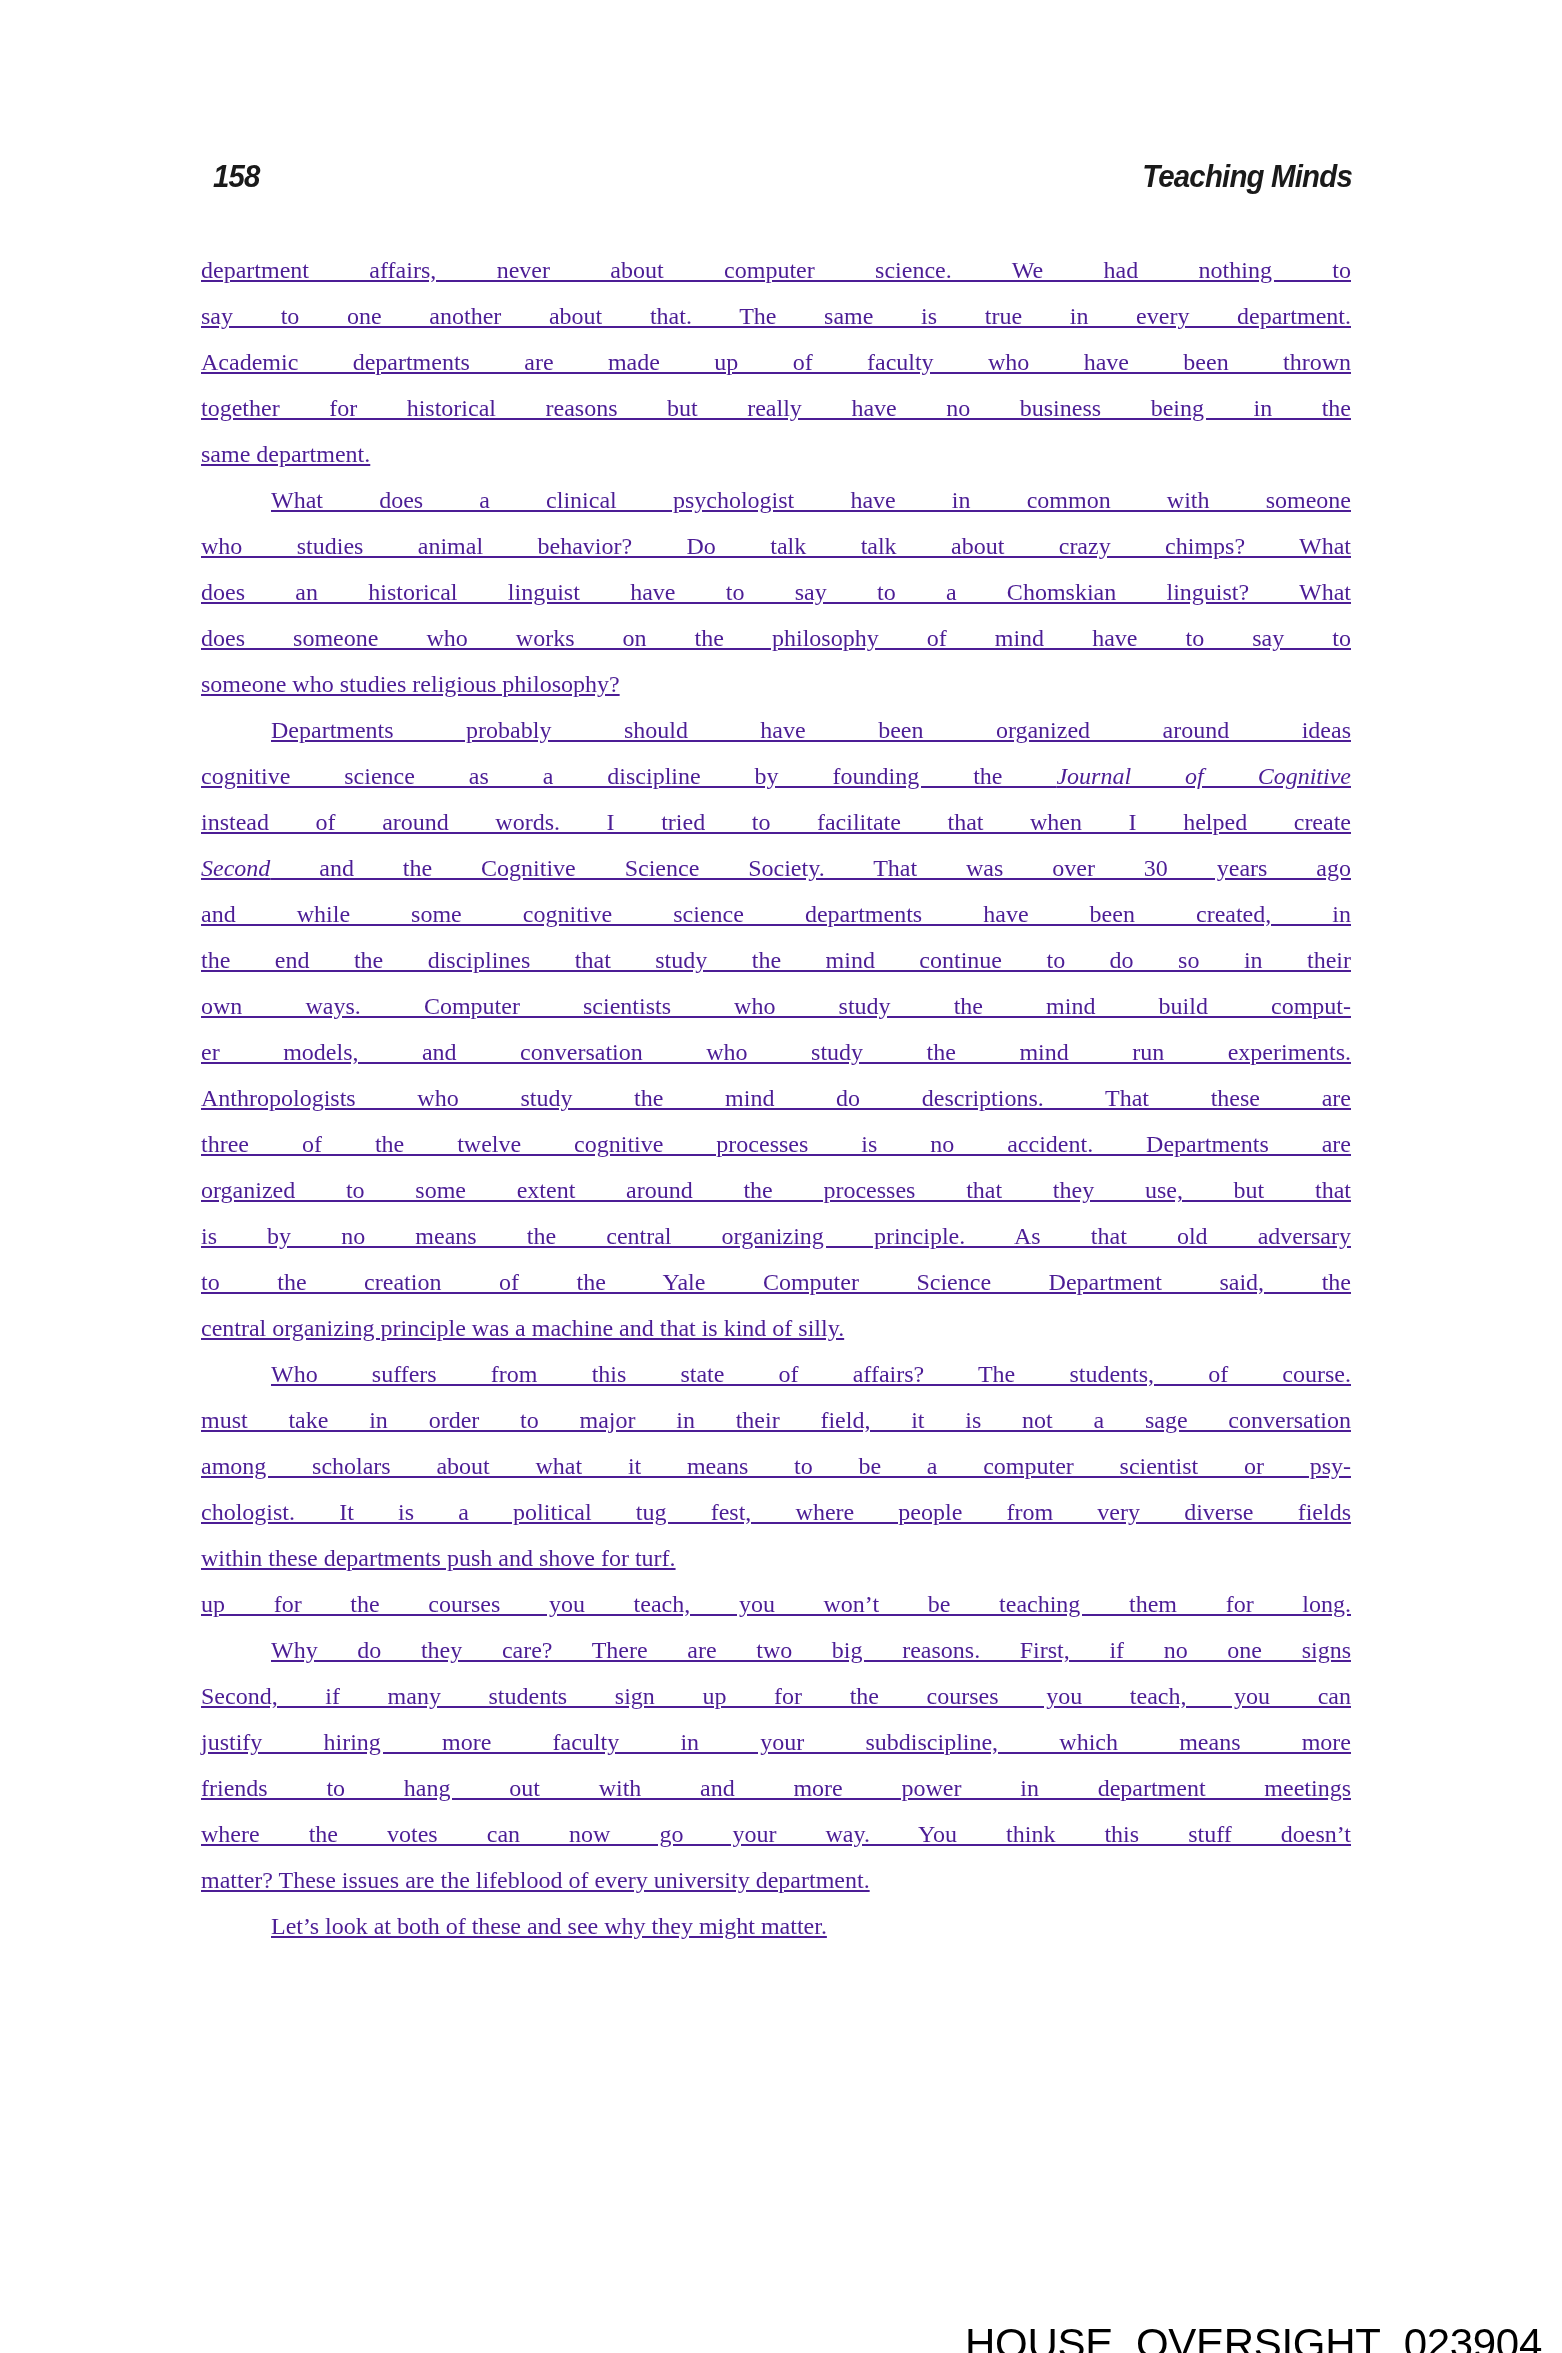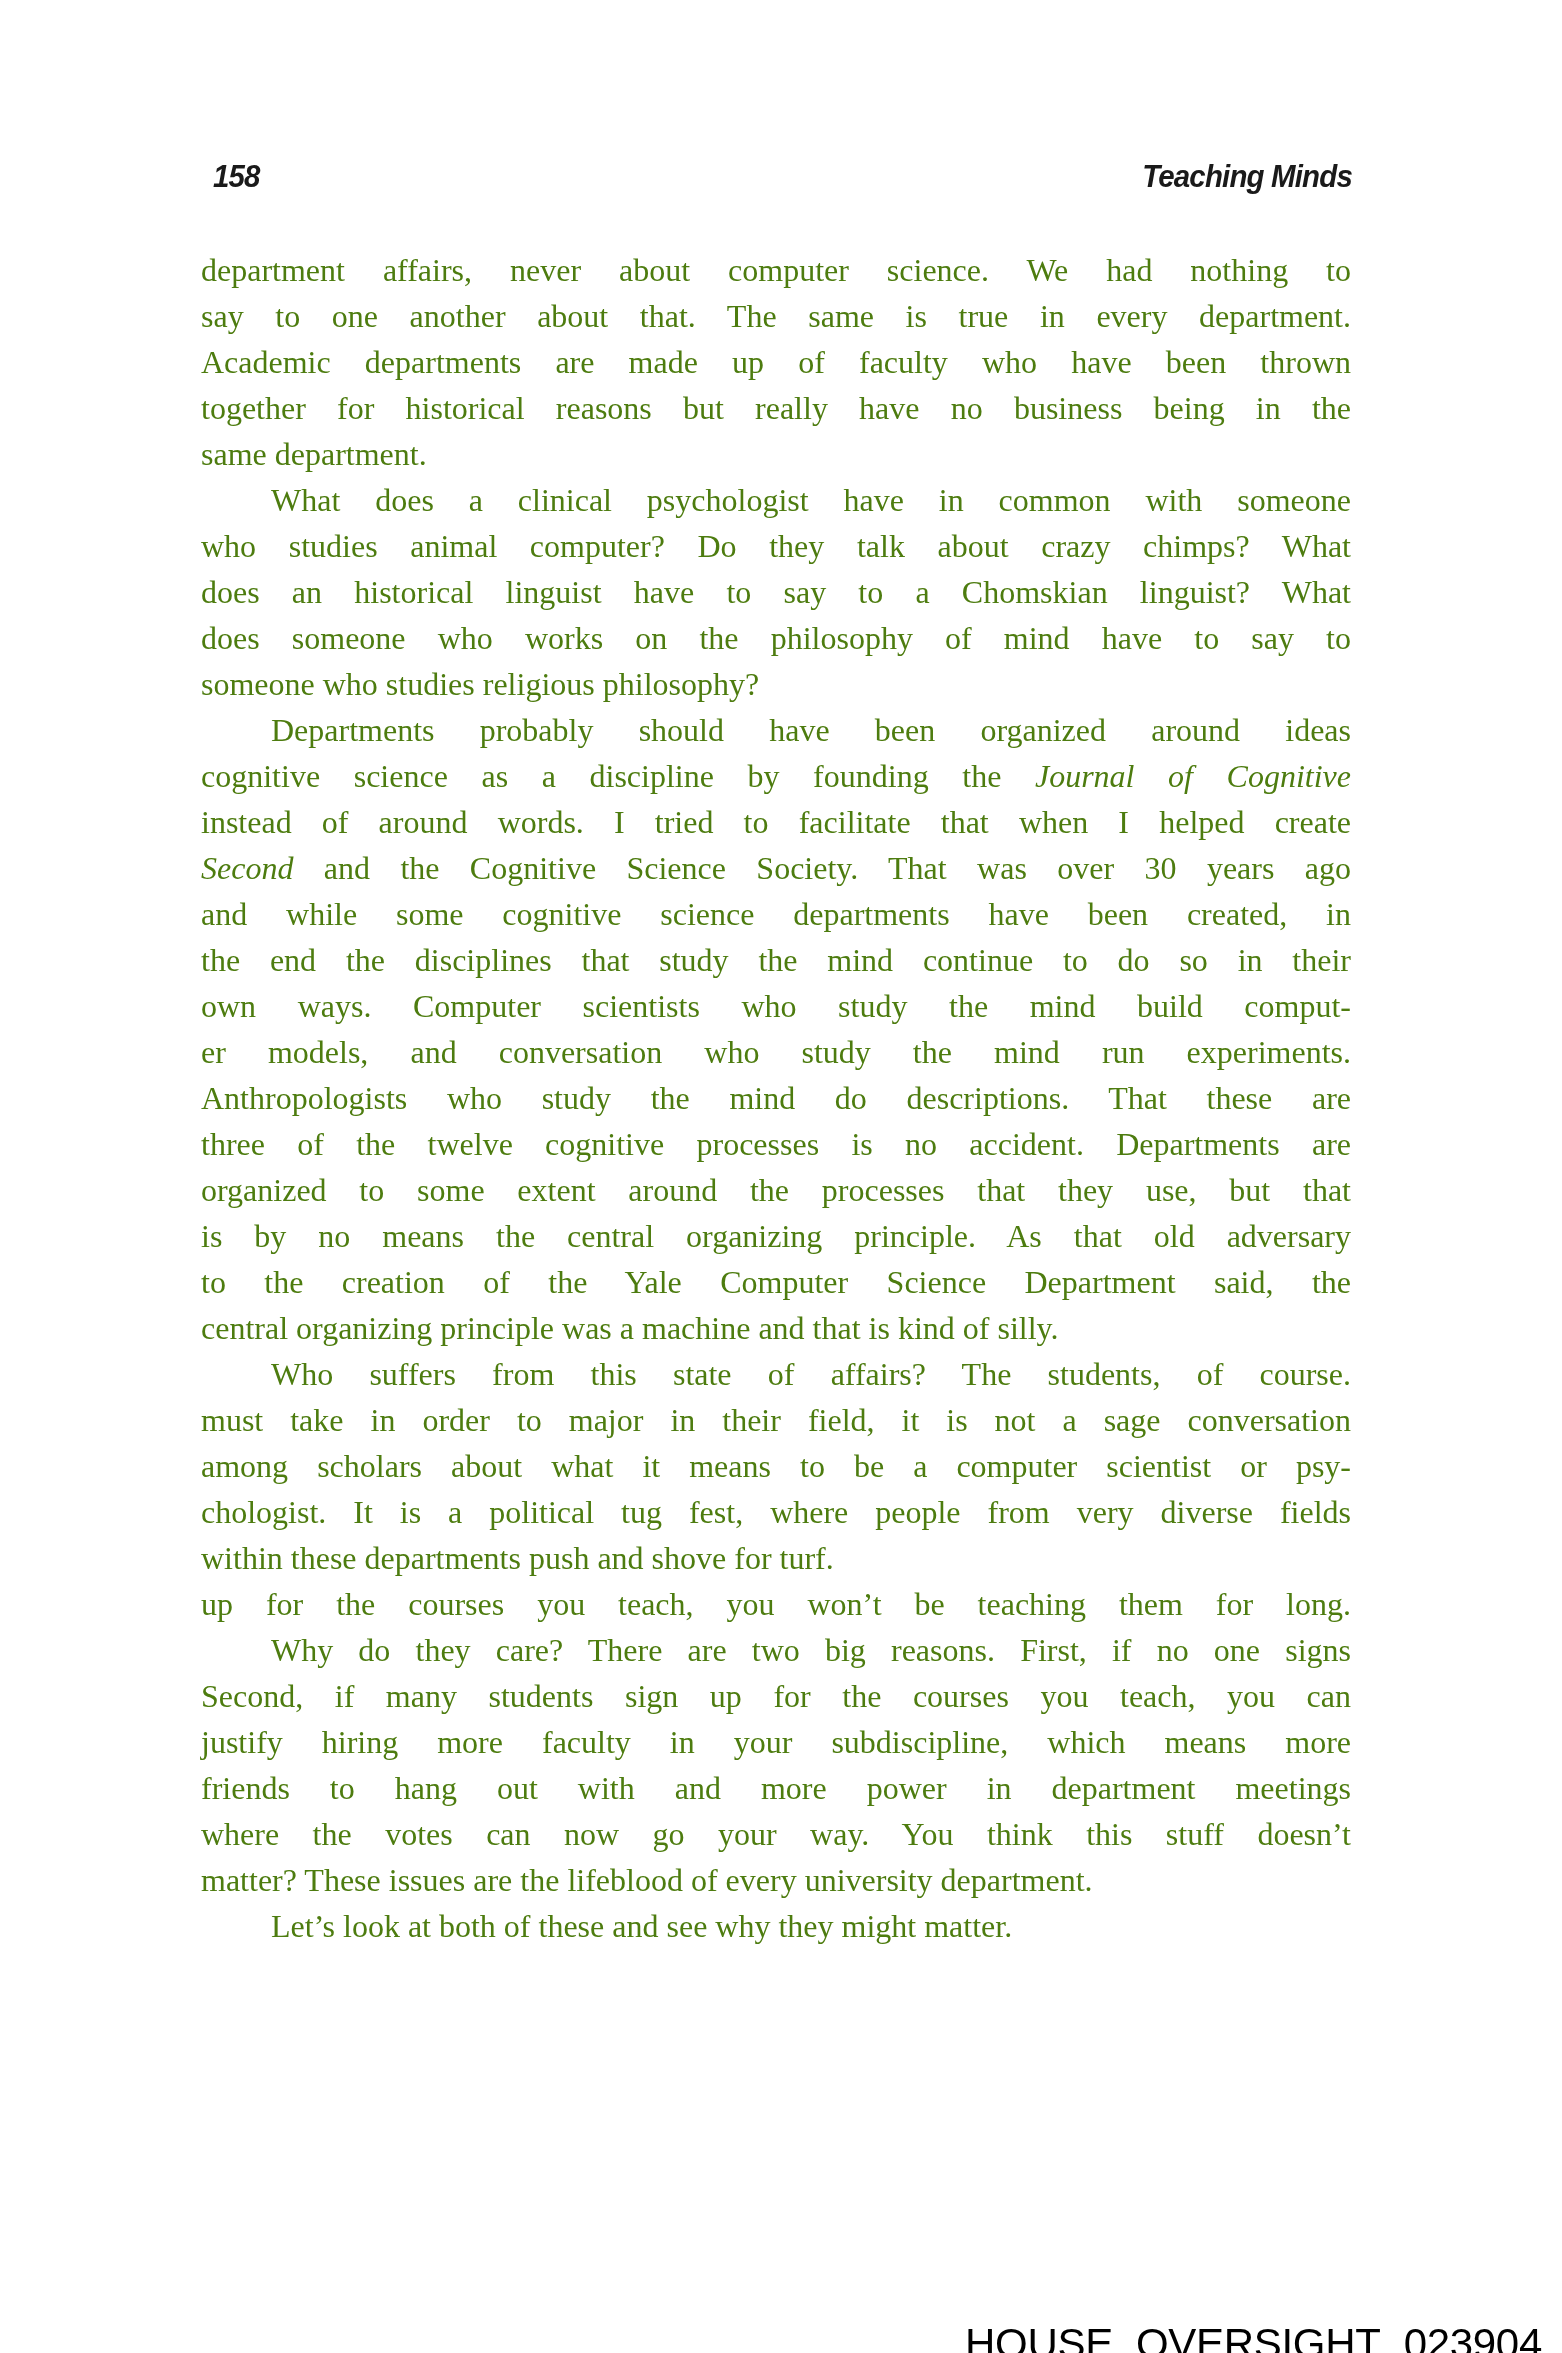--- a/index.html
+++ b/index.html
@@ -38,23 +38,24 @@
       position: absolute;
       right: -94px;
       top: 0;
     }
     .body-text {
       position: absolute;
       top: 247px;
       left: 201px;
       width: 1150px;
       font-family: "Liberation Serif", serif;
-      font-size: 32px;
+      font-size: 24px;
       line-height: 46px;
-      color: #4d7c0f;
+      color: #4c1d95;
+      text-decoration: underline;
     }
     .line {
       display: block;
       white-space: nowrap;
       text-align: justify;
       text-align-last: justify;
       height: 46px;
       overflow: visible;
     }
     .line.last {
@@ -92,21 +93,21 @@
 <div class="body-text" id="body-text">
     <div>
       <span class="line">department affairs, never about computer science. We had nothing to</span>
       <span class="line">say to one another about that. The same is true in every department.</span>
       <span class="line">Academic departments are made up of faculty who have been thrown</span>
       <span class="line">together for historical reasons but really have no business being in the</span>
       <span class="line last">same department.</span>
     </div>
     <div>
       <span class="line indent">What does a clinical psychologist have in common with someone</span>
-      <span class="line">who studies animal computer? Do they talk about crazy chimps? What</span>
+      <span class="line">who studies animal behavior? Do talk talk about crazy chimps? What</span>
       <span class="line">does an historical linguist have to say to a Chomskian linguist? What</span>
       <span class="line">does someone who works on the philosophy of mind have to say to</span>
       <span class="line last">someone who studies religious philosophy?</span>
     </div>
     <div>
       <span class="line indent">Departments probably should have been organized around ideas</span>
       <span class="line">cognitive science as a discipline by founding the <span class="it">Journal of Cognitive</span></span>
       <span class="line">instead of around words. I tried to facilitate that when I helped create</span>
       <span class="line"><span class="it">Second</span> and the Cognitive Science Society. That was over 30 years ago</span>
       <span class="line">and while some cognitive science departments have been created, in</span>

